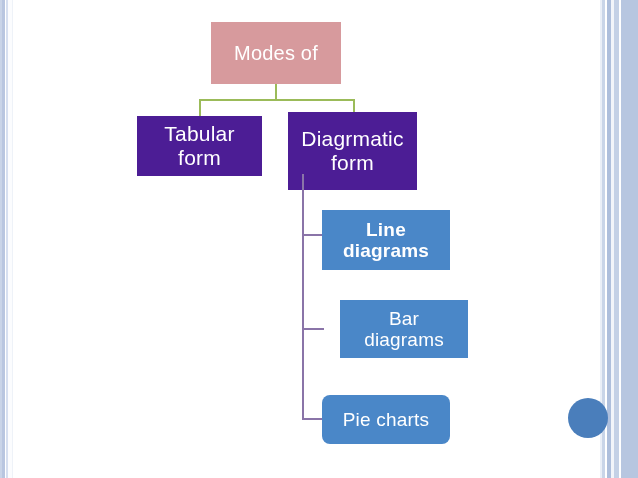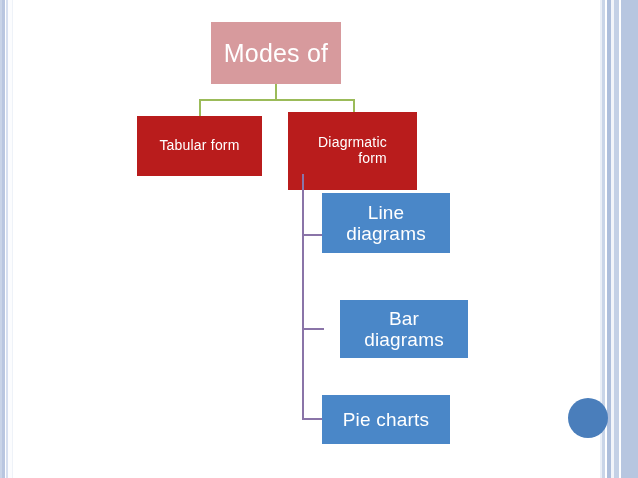--- a/index.html
+++ b/index.html
@@ -33,26 +33,25 @@
     justify-content: center;
     text-align: center;
     color: #ffffff;
     line-height: 1.12;
     box-sizing: border-box;
     padding: 2px 4px;
     letter-spacing: 0.2px;
   }
   .node-root {
     background: #d79a9d;
-    font-size: 25px;
+    font-size: 20px;
   }
   .node-level2 {
-    background: #b91c1c;
-    font-size: 14px;
-    text-align: right;
+    background: #4c1d95;
+    font-size: 21px;
   }
   .node-level3 {
     background: #4a87c8;
     font-size: 19px;
   }
 
   
   .conn {
     position: absolute;
   }
@@ -114,31 +113,31 @@
   </div>
 
   <div class="conn conn-purple" style="left:302px; top:174px; width:2px; height:246px;"></div>
 
   <div class="conn conn-purple" style="left:302px; top:234px; width:22px; height:2px;"></div>
 
   <div class="conn conn-purple" style="left:302px; top:328px; width:22px; height:2px;"></div>
 
   <div class="conn conn-purple" style="left:302px; top:418px; width:22px; height:2px;"></div>
 
-  <div class="node node-level3" style="left:322px; top:193px; width:128px; height:60px;">
+  <div class="node node-level3" style="left:322px; top:210px; width:128px; height:60px;font-weight:bold;">
     <div>
       <span>Line</span><br>
       <span>diagrams</span>
     </div>
   </div>
 
   <div class="node node-level3" style="left:340px; top:300px; width:128px; height:58px;">
     <div>
       <span>Bar</span><br>
       <span>diagrams</span>
     </div>
   </div>
 
-  <div class="node node-level3" style="left:322px; top:395px; width:128px; height:49px;">
+  <div class="node node-level3" style="left:322px; top:395px; width:128px; height:49px;border-radius:8px;">
     <div>Pie charts</div>
   </div>
 
 </div>
 
 </body></html>

